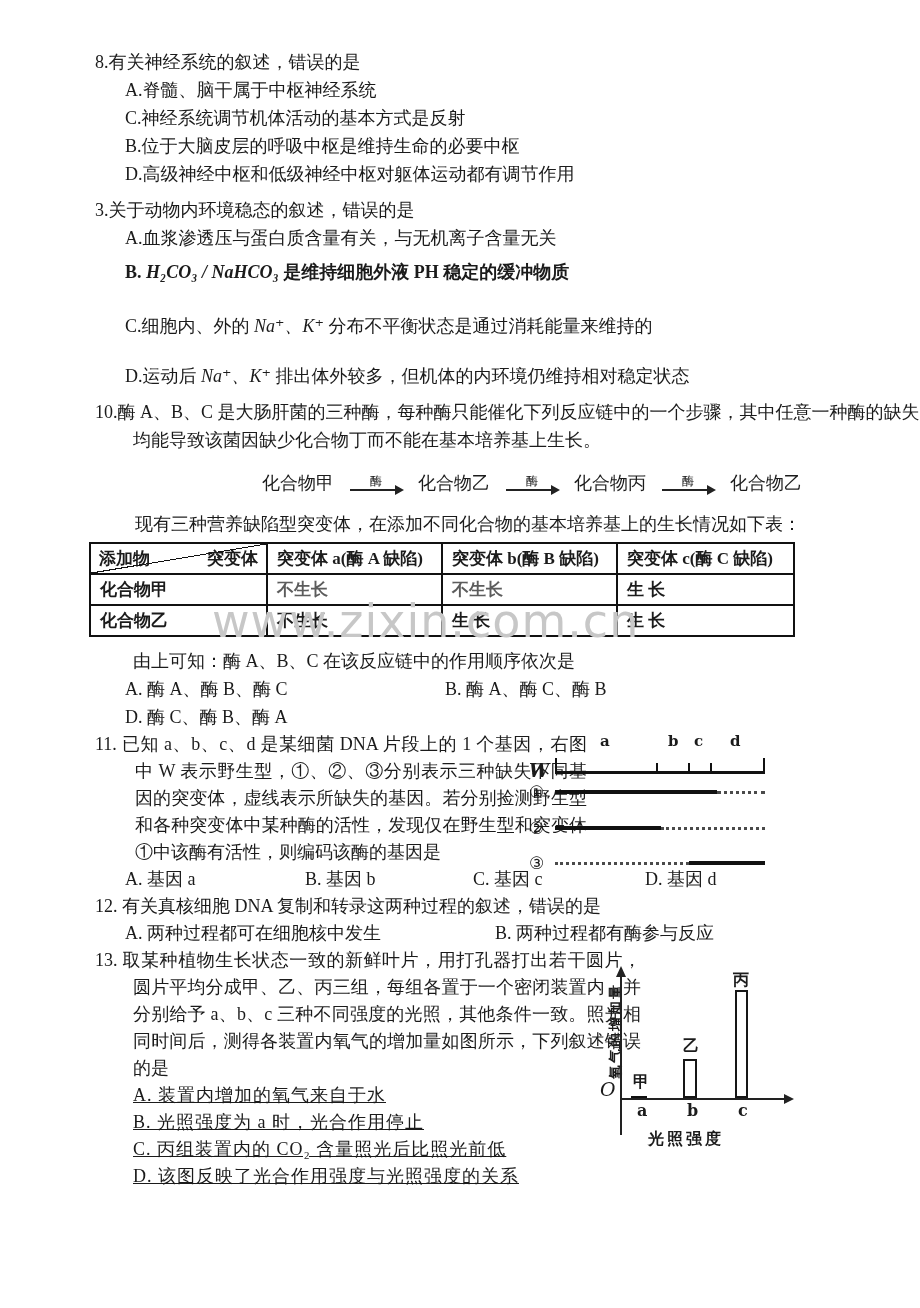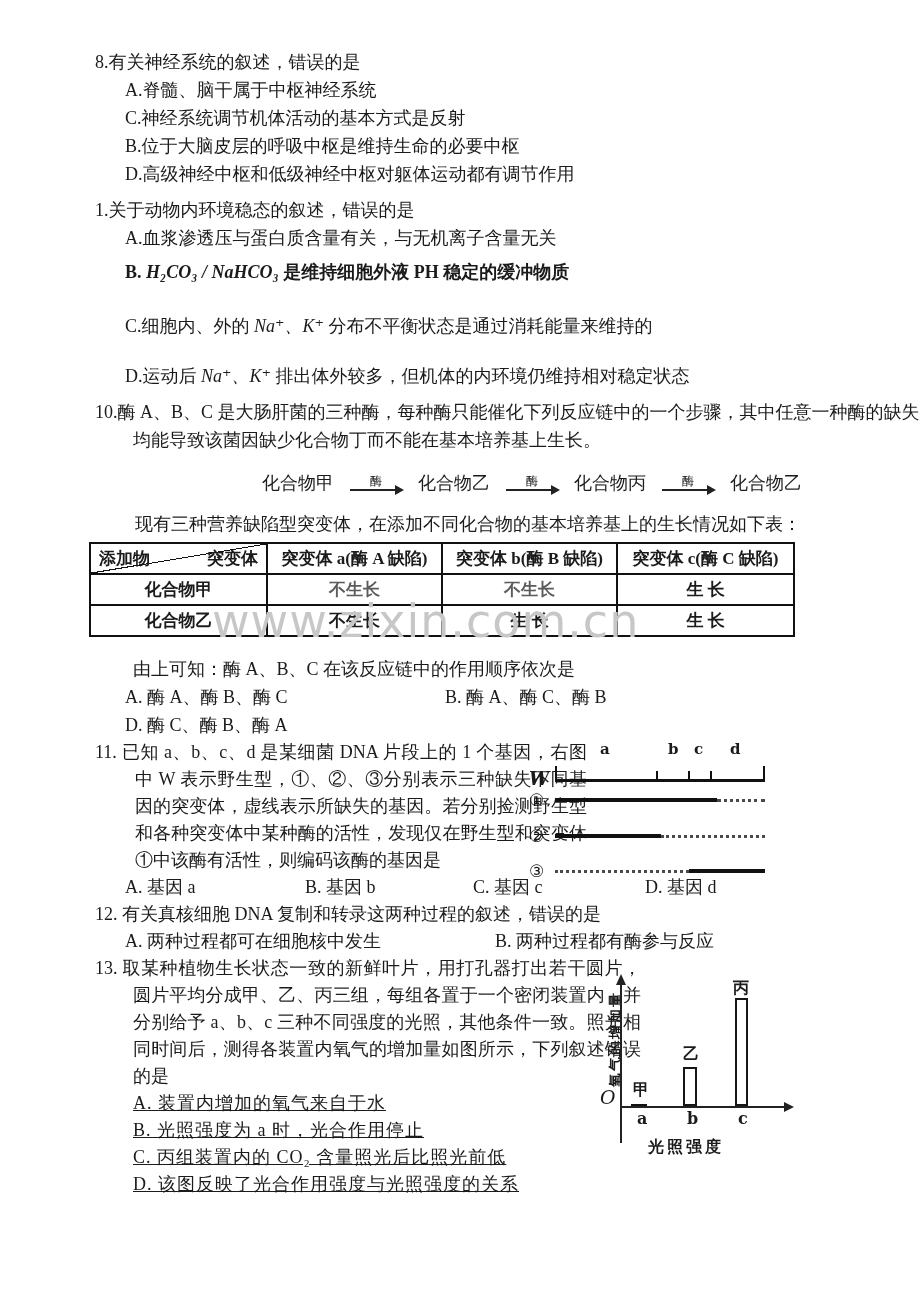--- a/index.html
+++ b/index.html
@@ -21,27 +21,27 @@
   .chain{display:flex;align-items:center;height:38px;margin:10px 0 8px 158px;}
   .chain .node{margin:0 9px;white-space:nowrap;}
   .arrow{display:inline-flex;flex-direction:column;align-items:center;margin:0 7px;}
   .enz{font-size:12px;line-height:13px;margin-bottom:1px;}
   .shaft{position:relative;width:52px;height:2px;background:#222;}
   .shaft:after{content:"";position:absolute;right:-2px;top:-4px;border-left:9px solid #222;border-top:5px solid transparent;border-bottom:5px solid transparent;}
 
   .note{margin:8px 0 4px 40px;}
 
   
-  table.growth{border-collapse:collapse;margin-left:-6px;table-layout:fixed;text-align:center;}
+  table.growth{border-collapse:collapse;margin-left:-6px;table-layout:fixed;}
   .growth td{border:2px solid #111;height:29px;padding:0 9px;font-size:17px;font-weight:bold;overflow:hidden;white-space:nowrap;}
   .growth td.corner{padding:0;background:linear-gradient(to bottom right,transparent 49.2%,#111 49.2%,#111 51%,transparent 51%);}
   .corner-in{display:flex;justify-content:space-between;align-items:center;padding:0 8px;height:100%;}
   .growth .light{color:#5c5c5c;}
 
-  .conclusion{margin:18px 0 0 38px;}
+  .conclusion{margin:10px 0 0 38px;}
   .optrow{display:flex;margin-left:30px;}
   .optrow .c2{width:320px;white-space:nowrap;}
   .optrow4{display:flex;margin-left:30px;line-height:27px;}
   .optrow4 .o1{width:180px;}.optrow4 .o2{width:168px;}.optrow4 .o3{width:172px;}
 
   
   .q11wrap{position:relative;}
   .q11stem{width:452px;text-align:justify;padding-left:40px;text-indent:-40px;line-height:27px;}
 
   .dna{position:absolute;left:432px;top:14px;width:262px;height:138px;font-family:"DejaVu Serif",serif;}
@@ -97,21 +97,21 @@
 
   <div>
     <p class="stem">8.有关神经系统的叙述，错误的是</p>
     <p class="opt">A.脊髓、脑干属于中枢神经系统</p>
     <p class="opt">C.神经系统调节机体活动的基本方式是反射</p>
     <p class="opt">B.位于大脑皮层的呼吸中枢是维持生命的必要中枢</p>
     <p class="opt">D.高级神经中枢和低级神经中枢对躯体运动都有调节作用</p>
   </div>
 
   <div class="mt8">
-    <p class="stem">1.关于动物内环境稳态的叙述，错误的是</p>
+    <p class="stem">3.关于动物内环境稳态的叙述，错误的是</p>
     <p class="opt">A.血浆渗透压与蛋白质含量有关，与无机离子含量无关</p>
     <p class="opt q9-b"><span>B. </span><span class="formula">H₂CO₃ / NaHCO₃</span><span> 是维持细胞外液 PH 稳定的缓冲物质</span></p>
     <p class="opt q9-c"><span>C.细胞内、外的 </span><span class="formula">Na⁺、K⁺</span><span> 分布不平衡状态是通过消耗能量来维持的</span></p>
     <p class="opt"><span>D.运动后 </span><span class="formula">Na⁺、K⁺</span><span> 排出体外较多，但机体的内环境仍维持相对稳定状态</span></p>
   </div>
 
   <div class="mt8">
     <p class="hang">10.酶 A、B、C 是大肠肝菌的三种酶，每种酶只能催化下列反应链中的一个步骤，其中任意一种酶的缺失均能导致该菌因缺少化合物丁而不能在基本培养基上生长。</p>
 
     <div class="chain">

